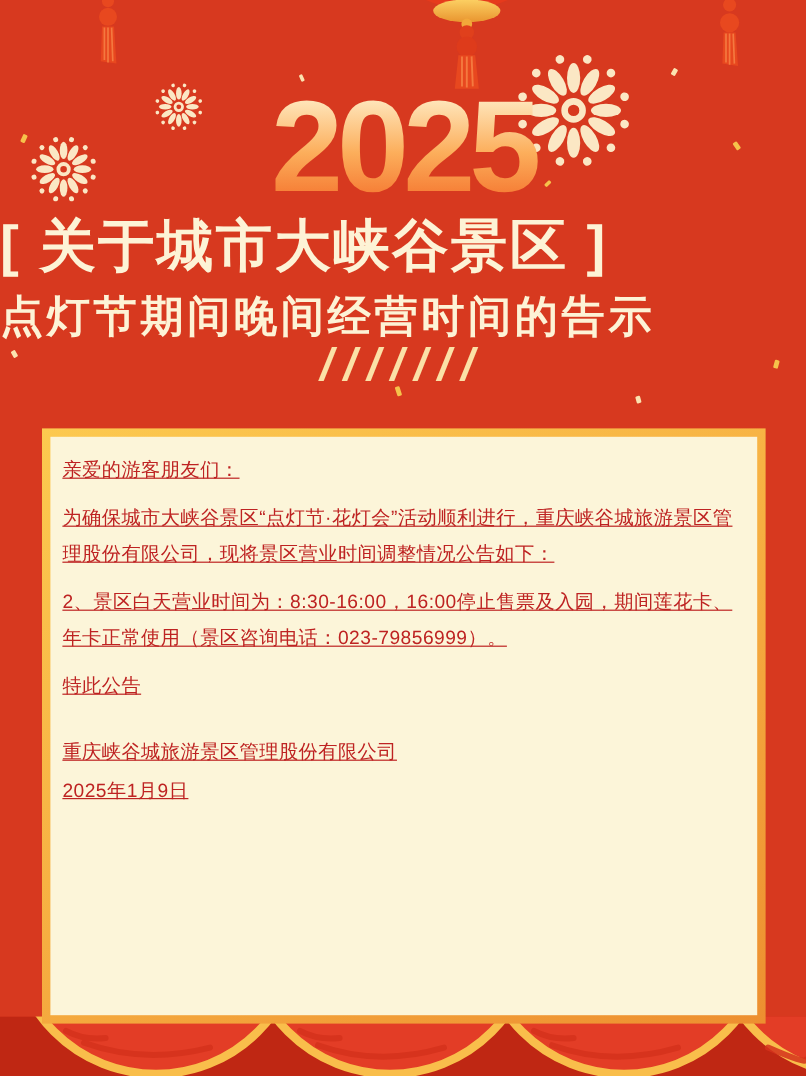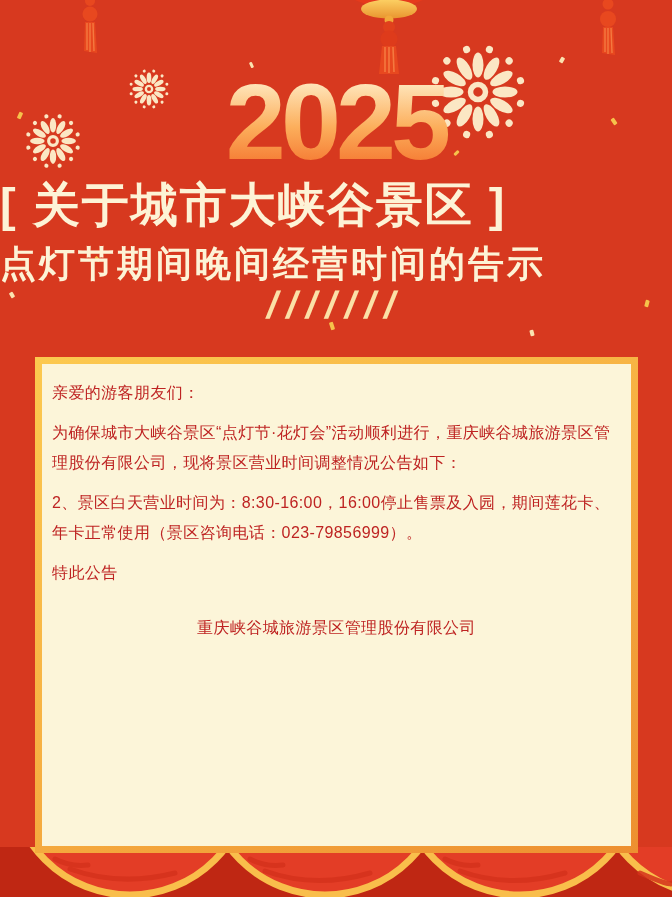--- a/index.html
+++ b/index.html
@@ -36,27 +36,28 @@
     background:linear-gradient(150deg,#FCC94F 0%,#F7B243 45%,#ED8F30 100%);
     padding:7px;box-sizing:border-box;z-index:3;
   }
   .notice-inner{
     width:100%;height:100%;box-sizing:border-box;
     background:#FCF5D9;padding:14px 10px 0 10px;overflow:hidden;
   }
   .notice-inner p{
     margin:0 0 10px;color:#BE2322;font-size:16px;line-height:30px;
     letter-spacing:0.4px;
+    text-decoration:underline;
   }
   .item-strong{font-weight:bold;color:#AC0F15;letter-spacing:1px;}
   .hl{
     background:#AE0006;color:#FFFBEE;padding:3px 5px;
     -webkit-box-decoration-break:clone;box-decoration-break:clone;
   }
-  .signature{margin-top:24px;text-align:center;}
+  .signature{margin-top:24px;text-align:left;}
   .signature p{margin:0;line-height:32px;}
   
   .deco{position:absolute;z-index:1;}
   .deco-top{z-index:2;}
   .speck{position:absolute;background:#F6C24B;border-radius:1px;z-index:1;}
   .scallops{position:absolute;left:0;bottom:0;z-index:1;}
 </style>
 </head>
 <body>
 
@@ -170,17 +171,18 @@
   </svg>
 
   <div class="notice-box">
     <div class="notice-inner">
       <p>亲爱的游客朋友们：</p>
       <p>为确保城市大峡谷景区“点灯节·花灯会”活动顺利进行，重庆峡谷城旅游景区管理股份有限公司，现将景区营业时间调整情况公告如下：</p>
       <p>2、景区白天营业时间为：8:30-16:00，16:00停止售票及入园，期间莲花卡、年卡正常使用（景区咨询电话：023-79856999）。</p>
       <p>特此公告</p>
       <div class="signature">
         <p>重庆峡谷城旅游景区管理股份有限公司</p>
+        <p>2025年1月9日</p>
       </div>
     </div>
   </div>
 
 </div>
 
 </body></html>

